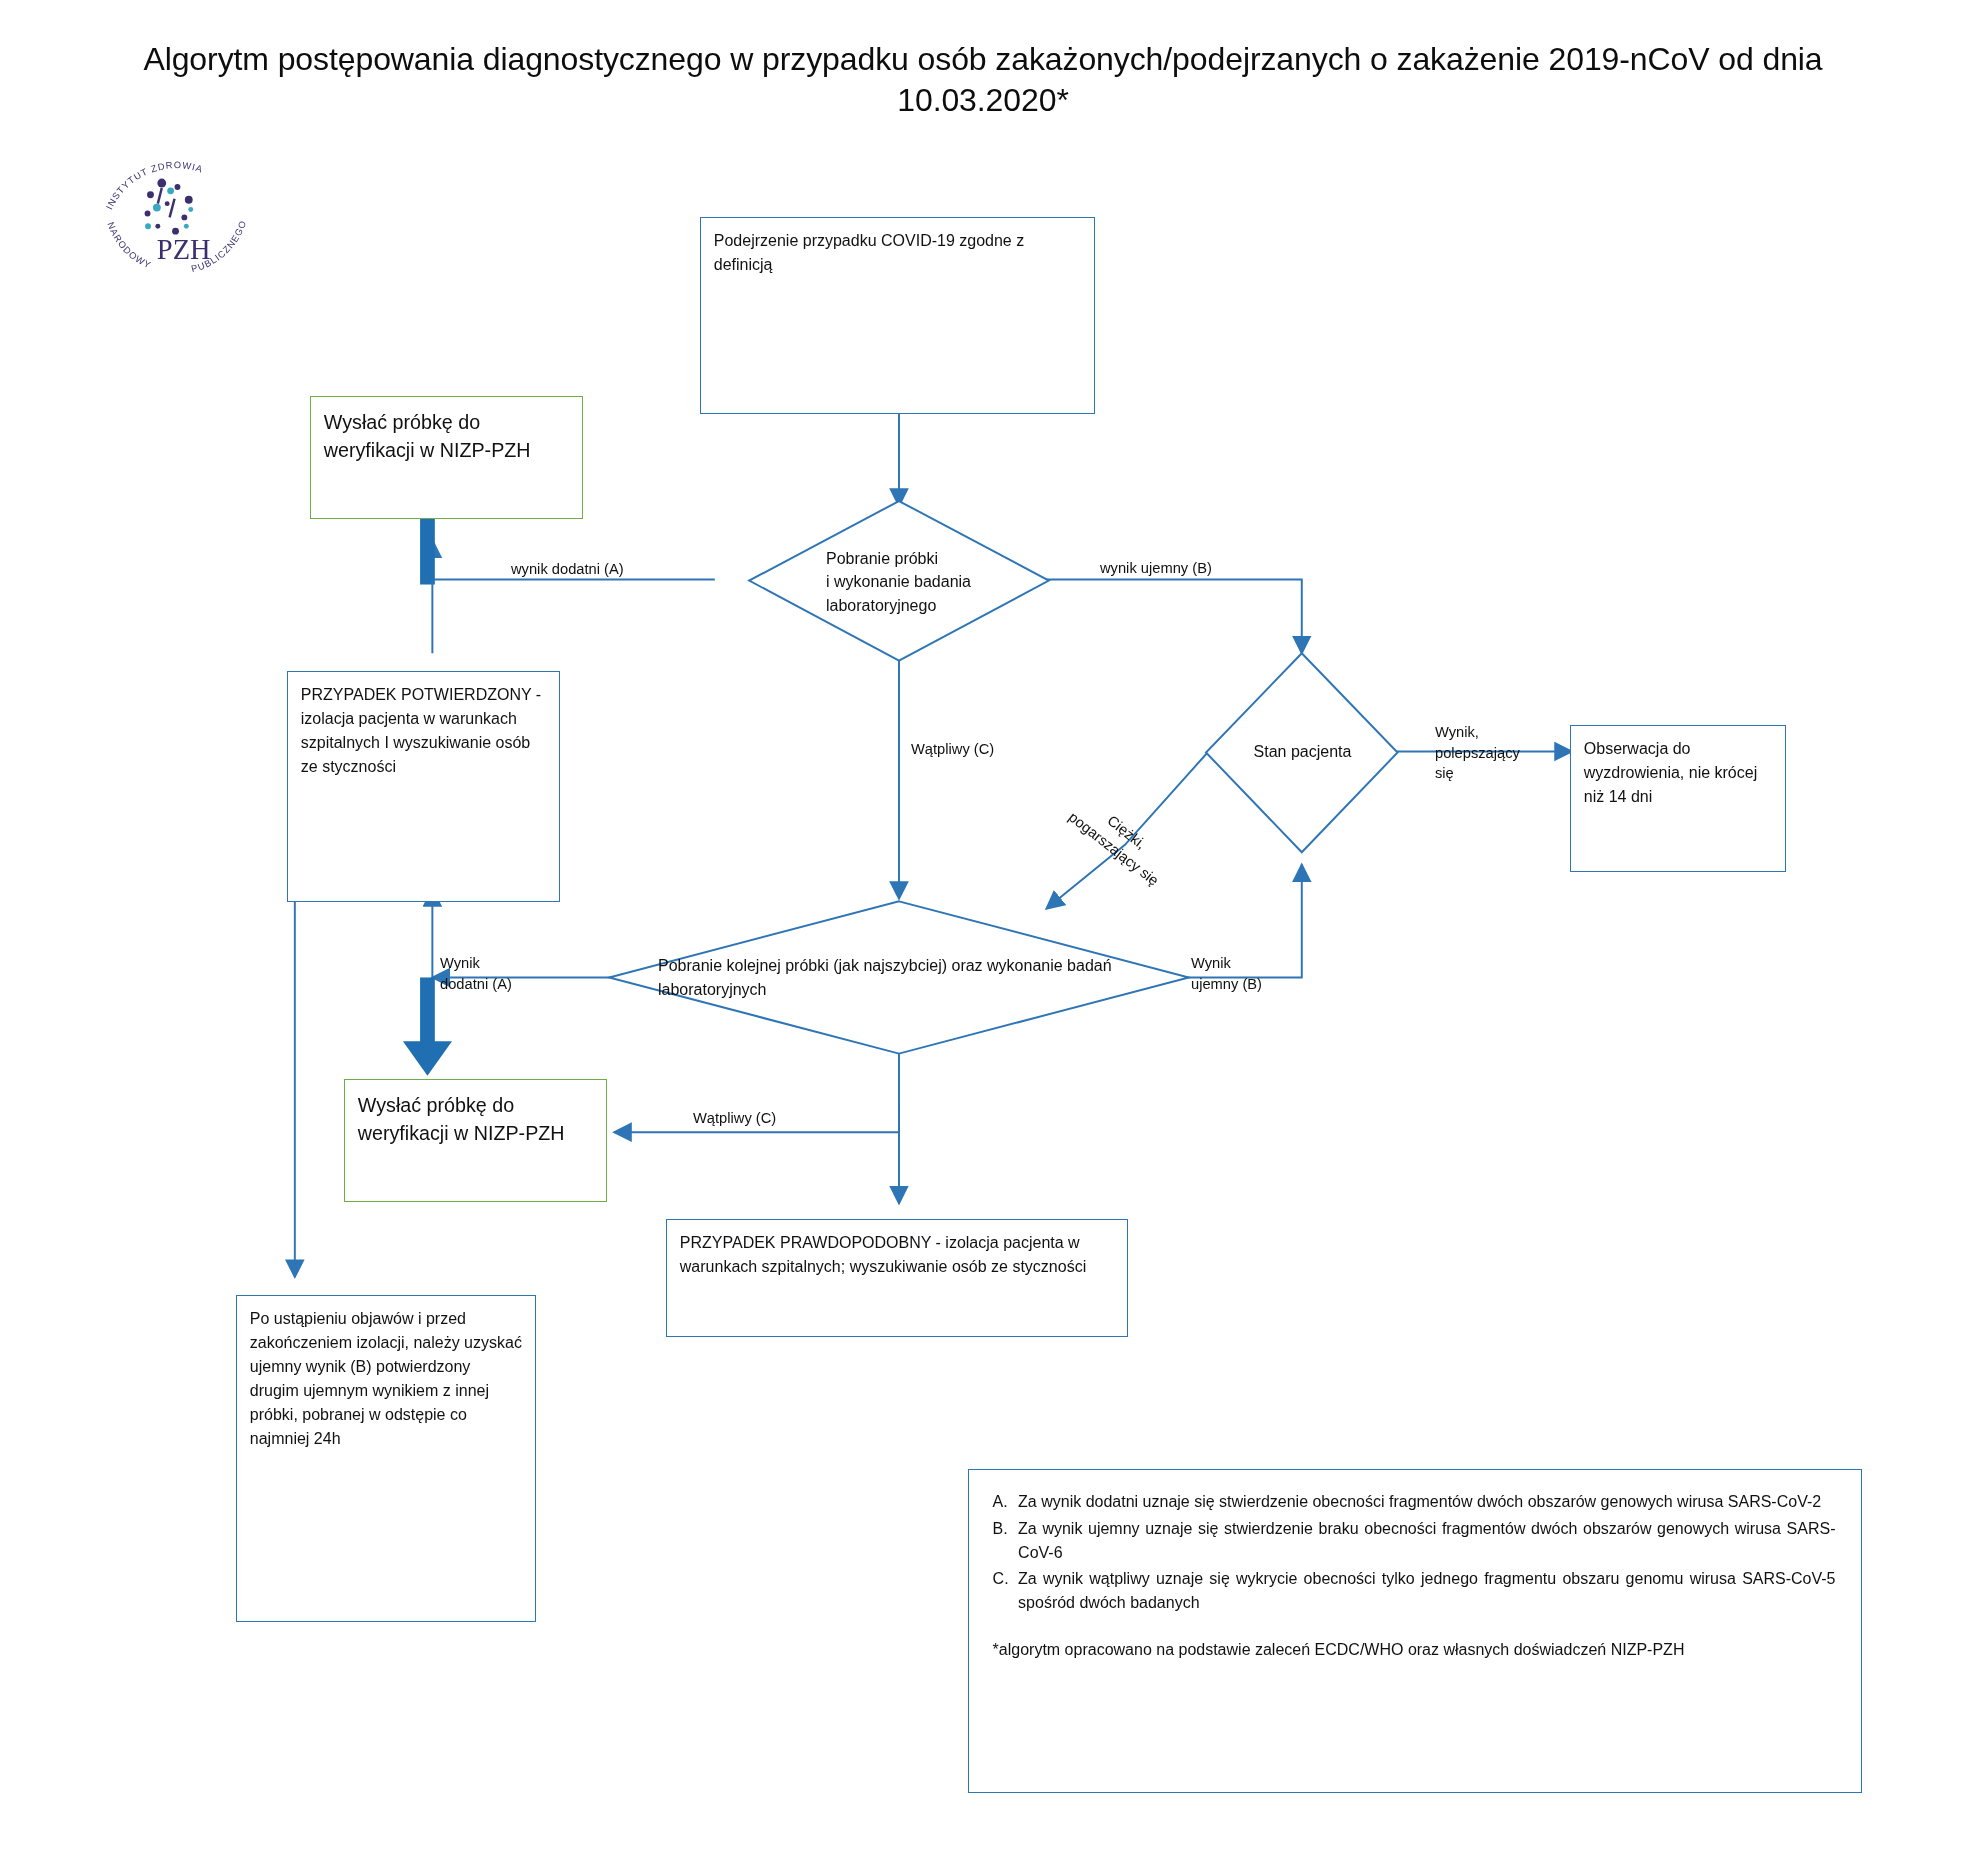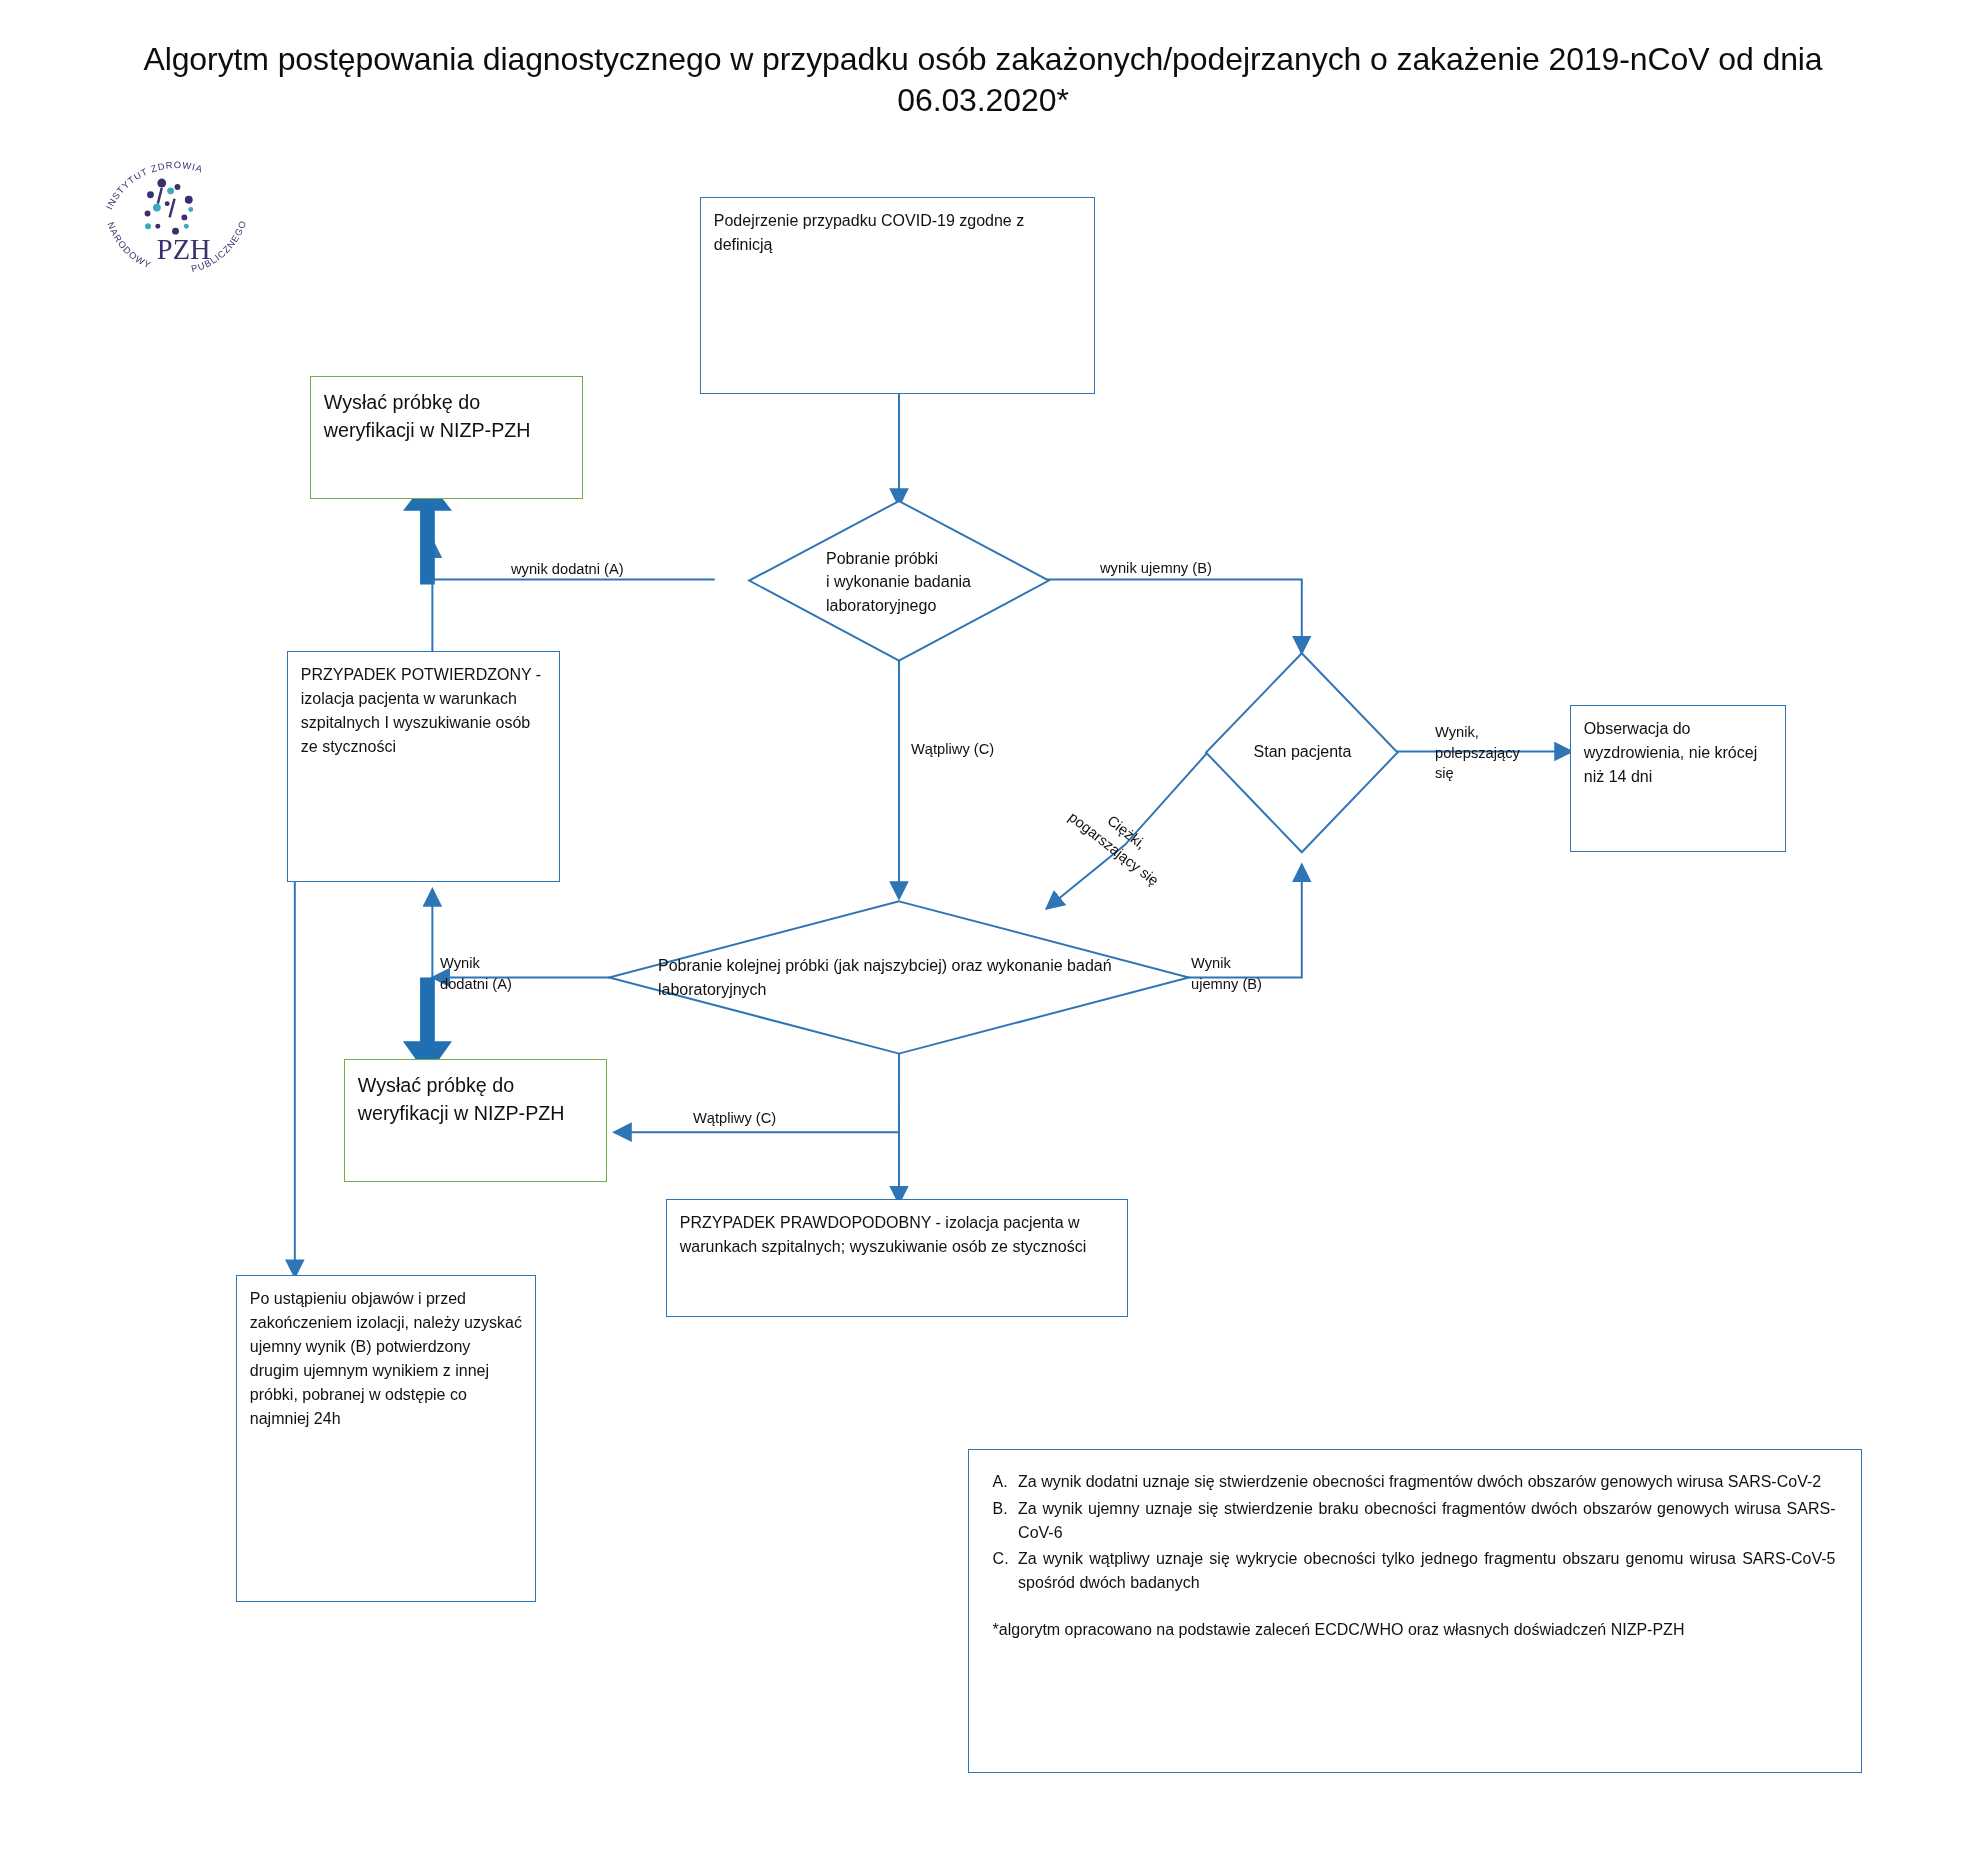--- a/index.html
+++ b/index.html
@@ -51,20 +51,21 @@
   
   .node {
     position: absolute;
     box-sizing: border-box;
     border: 1.5px solid #2e75b6;
     background: #ffffff;
     font-size: 16px;
     line-height: 1.5;
     color: #111111;
     padding: 10.8px 12.8px;
+    margin-top: 20px;
   }
   .node.green {
     border: 1.5px solid #70ad47;
     font-size: 19.7px;
     line-height: 1.45;
   }
   .node.legend {
     font-size: 16px;
     line-height: 1.5;
     padding: 19.7px 25.5px 19.7px 23.6px;
@@ -107,21 +108,21 @@
   .legend-foot {
     margin-top: 22.6px;
     text-align: justify;
   }
 </style>
 </head>
 <body>
 
 <div id="page">
 
-  <div id="title">Algorytm postępowania diagnostycznego w przypadku osób zakażonych/podejrzanych o zakażenie 2019-nCoV od dnia 06.03.2020*</div>
+  <div id="title">Algorytm postępowania diagnostycznego w przypadku osób zakażonych/podejrzanych o zakażenie 2019-nCoV od dnia 10.03.2020*</div>
 
   <div id="logo">
     <svg width="177" height="162" viewBox="0 0 360 330" xmlns="http://www.w3.org/2000/svg">
       <defs>
         <path id="arcTop" d="M 40,185 A 145,145 0 0 1 320,185" fill="none"></path>
         <path id="arcBottom" d="M 35,175 A 148,148 0 0 0 325,175" fill="none"></path>
       </defs>
       <text font-family="Liberation Sans, sans-serif" font-size="19" fill="#3b2f6e" letter-spacing="2">
         <textPath href="#arcTop" startOffset="6%">INSTYTUT   ZDROWIA</textPath>
       </text>

